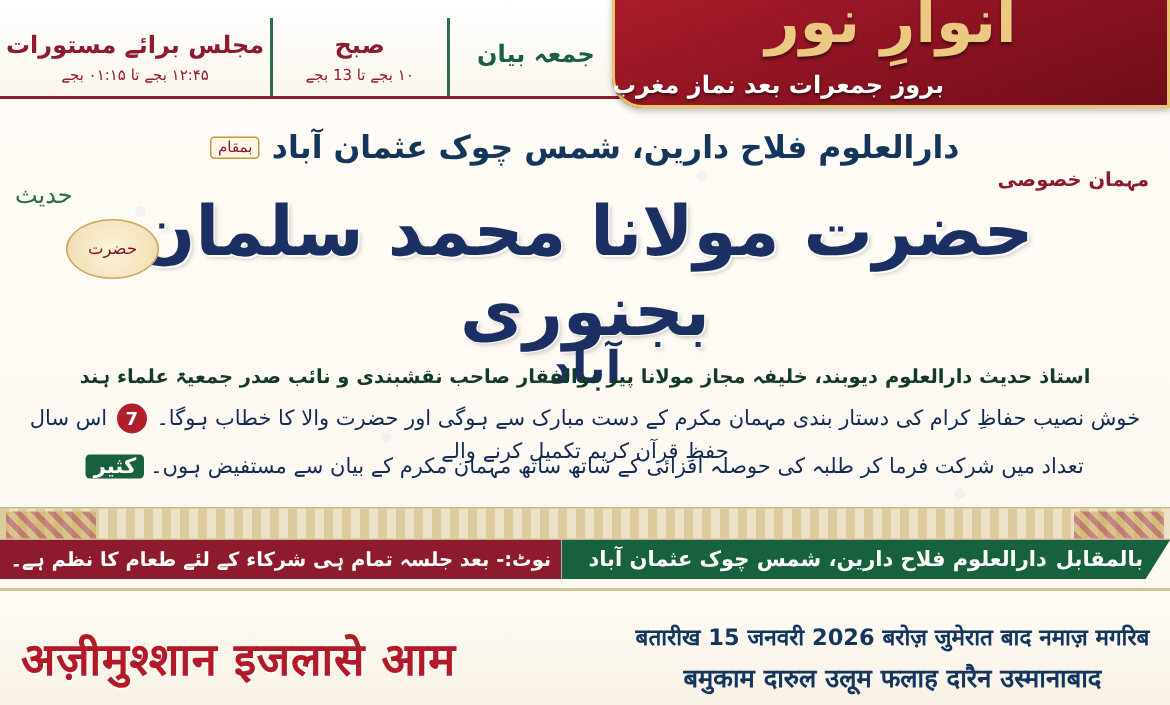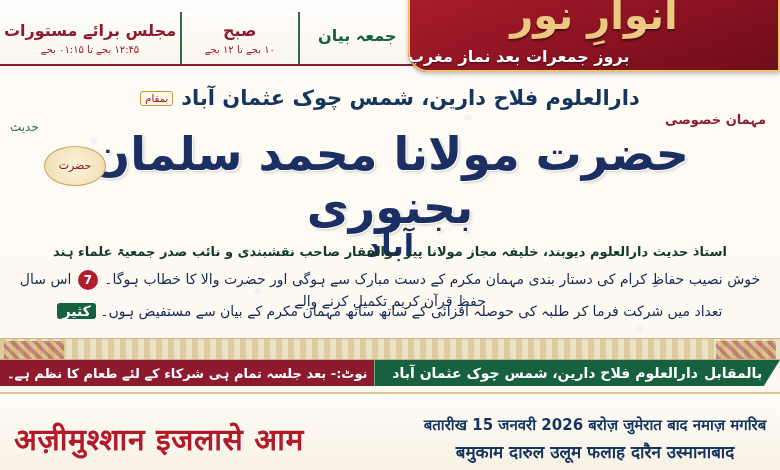--- a/index.html
+++ b/index.html
@@ -81,21 +81,21 @@
     color: #15365c; font-size: 21px; font-weight: bold; direction: rtl;
   }
 
   
   .guest-label {
     position: absolute; top: 112px; right: 14px;
     color: #8e1b2d; font-size: 13px; direction: rtl; font-weight: bold;
   }
   .side-tag-left {
     position: absolute; top: 120px; left: 10px;
-    color: #2f6b4f; font-size: 12px; direction: rtl;
+    color: #2f6b4f; font-size: 16px; direction: rtl;
   }
 
   
   .name-wrap {
     position: absolute; top: 128px; right: 0; left: 0;
     text-align: center;
   }
   .name-main {
     color: #1c2f63; direction: rtl; font-weight: bold;
     font-size: 46px; line-height: 1.15; letter-spacing: 1px;
@@ -200,21 +200,21 @@
 
   <div class="top-band">
 
     <div class="top-left-panel">
       <div class="tl-cell">
         <div class="tl-title green">جمعہ بیان</div>
         <div class="tl-sub red"></div>
       </div>
       <div class="tl-cell">
         <div class="tl-title">صبح</div>
-        <div class="tl-sub red">۱۰ بجے تا ۱۲ بجے</div>
+        <div class="tl-sub red">۱۰ بجے تا 13 بجے</div>
       </div>
       <div class="tl-cell">
         <div class="tl-title">مجلس برائے مستورات</div>
         <div class="tl-sub red">۱۲:۴۵ بجے تا ۰۱:۱۵ بجے</div>
       </div>
     </div>
 
     <div class="top-right">
       <div class="tr-urdu-big">انوارِ نور</div>
       <div class="tr-line">بروز جمعرات بعد نماز مغرب</div>

